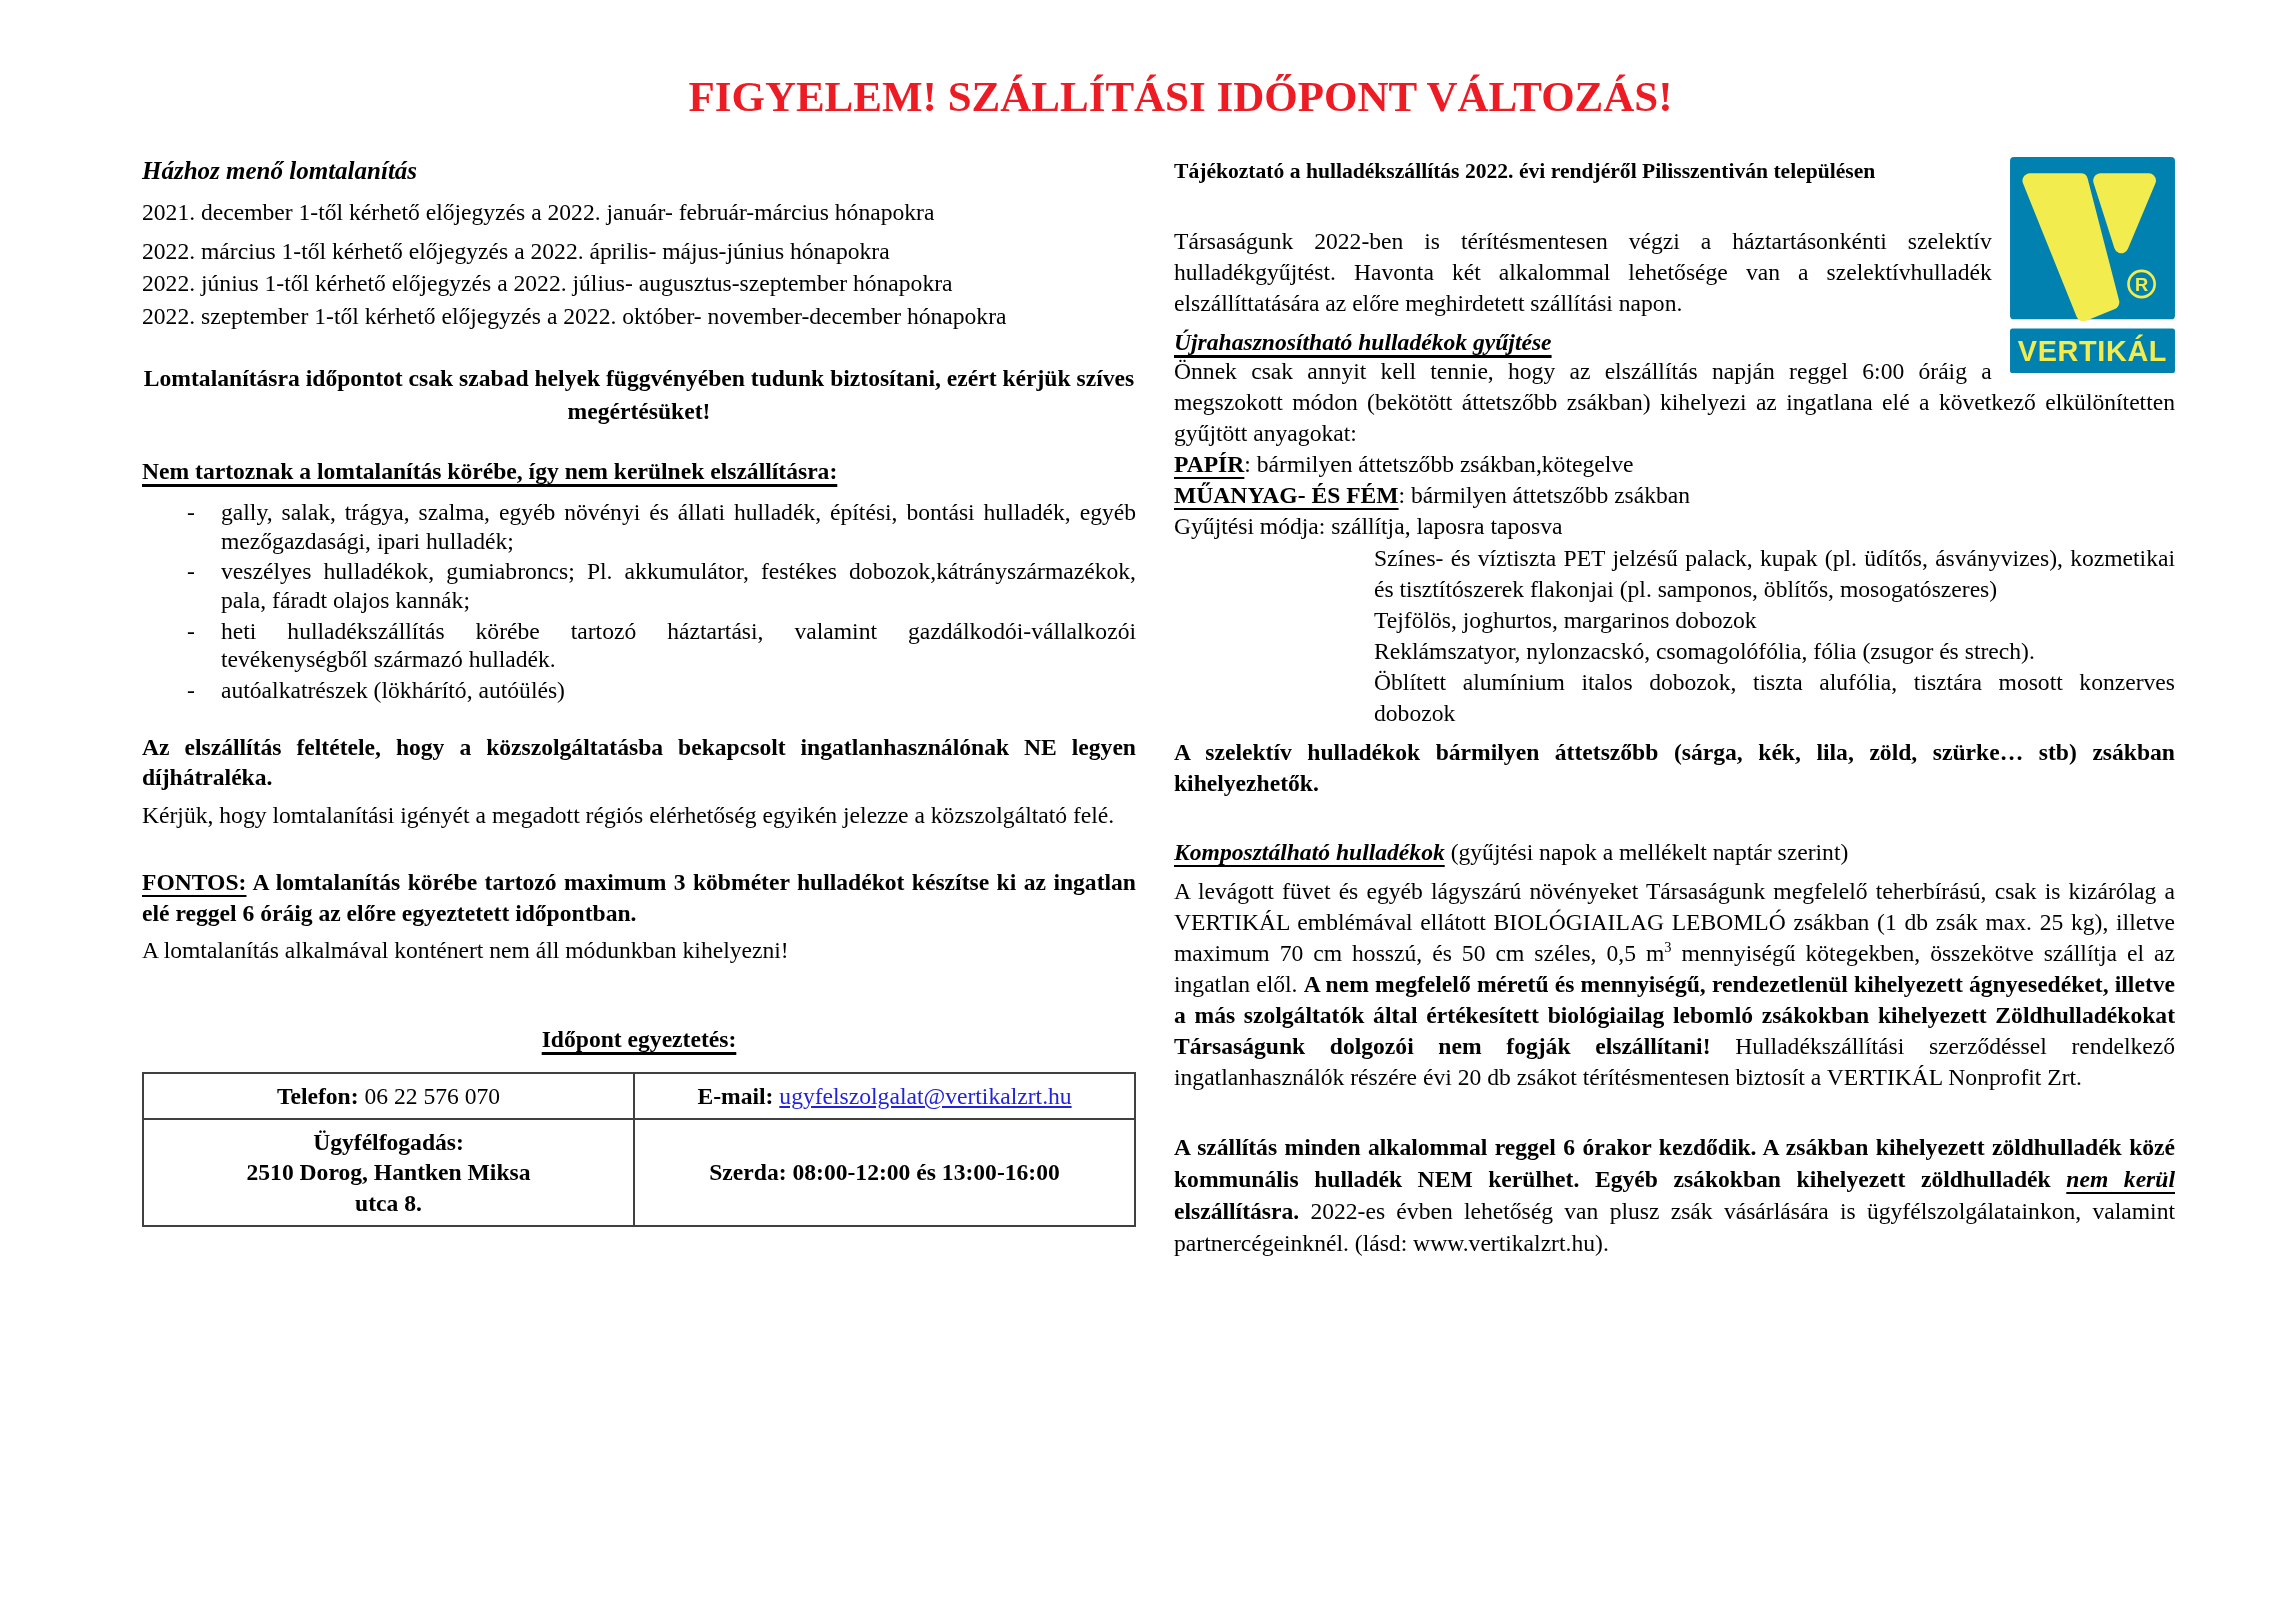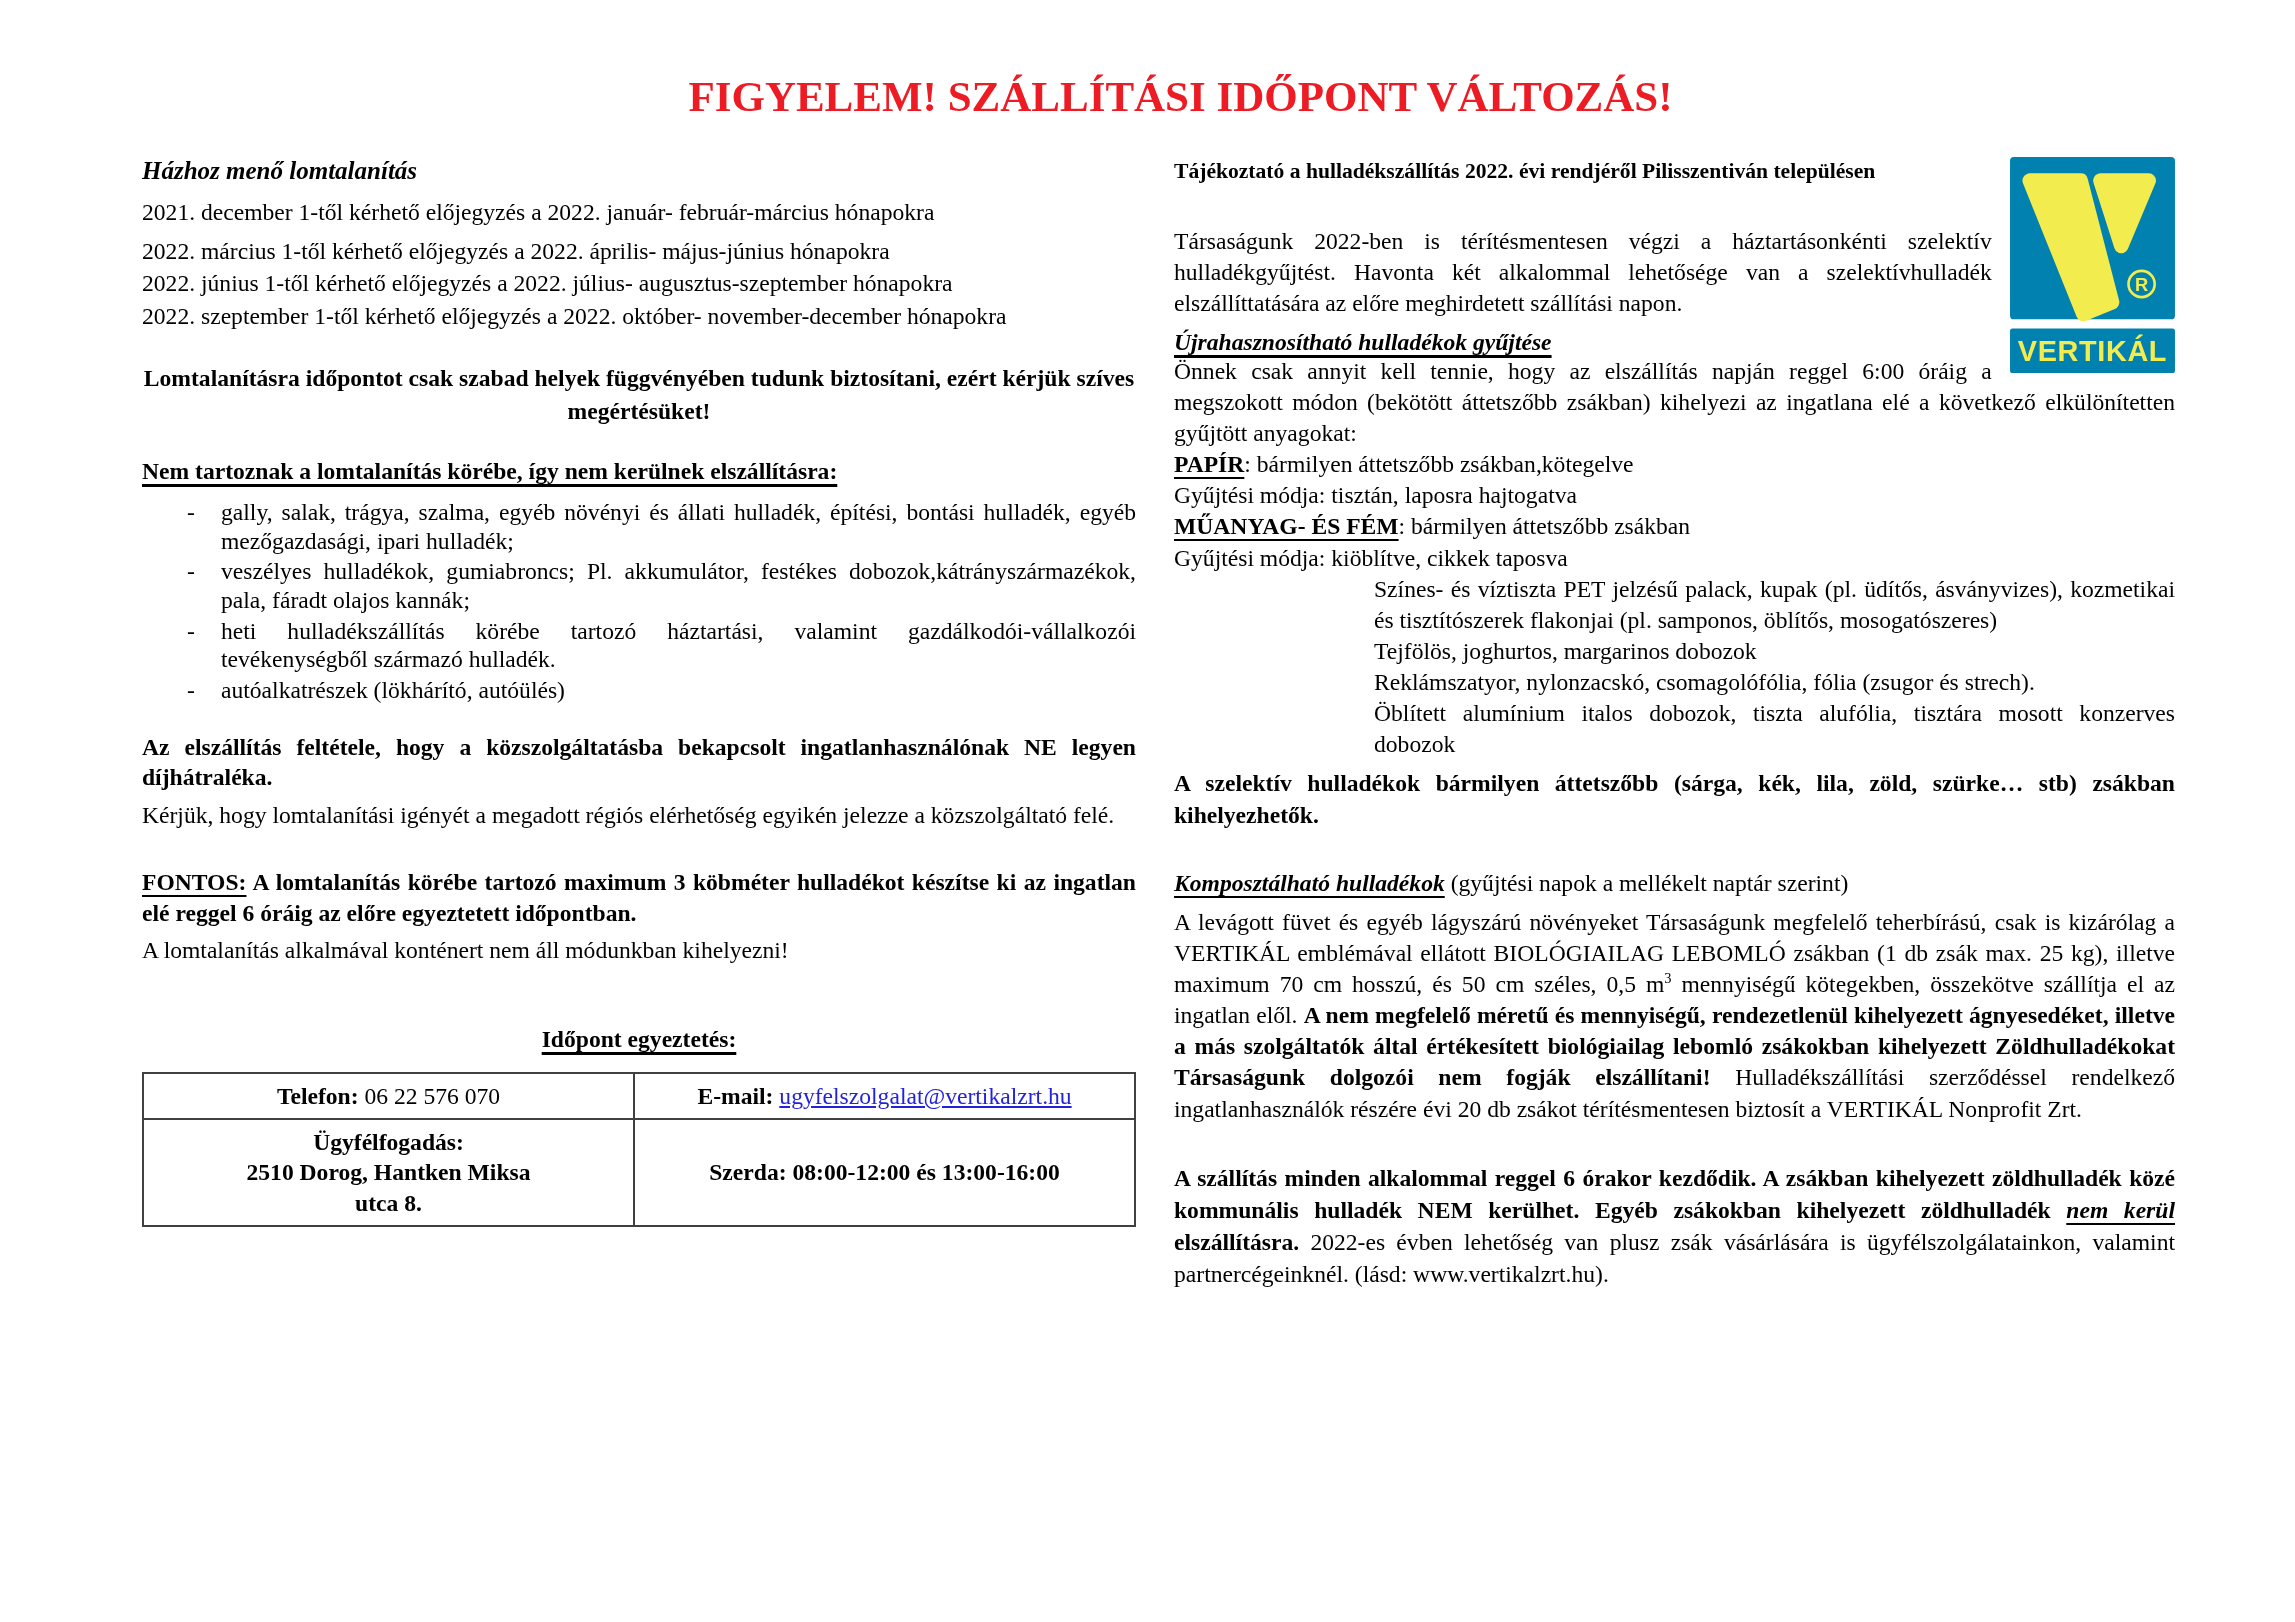--- a/index.html
+++ b/index.html
@@ -133,26 +133,25 @@
       <h3 class="rc-heading">Tájékoztató a hulladékszállítás 2022. évi rendjéről Pilisszentiván településen</h3>
 
       <p class="body just">Társaságunk 2022-ben is térítésmentesen végzi a háztartásonkénti szelektív hulladékgyűjtést. Havonta két alkalommal lehetősége van a szelektívhulladék elszállíttatására az előre meghirdetett szállítási napon.</p>
 
       <p class="recyc-head">Újrahasznosítható hulladékok gyűjtése</p>
 
       <p class="body just">Önnek csak annyit kell tennie, hogy az elszállítás napján reggel 6:00 óráig a megszokott módon (bekötött áttetszőbb zsákban) kihelyezi az ingatlana elé a következő elkülönítetten gyűjtött anyagokat:</p>
 
       <p class="body"><span class="b u">PAPÍR</span><span>: bármilyen áttetszőbb zsákban,kötegelve</span></p>
 
-      <p class="body">Gyűjtési módja: tisztán, laposra hajtogatva</p>
 
 
       <p class="body"><span class="b u">MŰANYAG- ÉS FÉM</span><span>: bármilyen áttetszőbb zsákban</span></p>
 
-      <p class="body">Gyűjtési módja: kiöblítve, cikkek taposva</p>
+      <p class="body">Gyűjtési módja: szállítja, laposra taposva</p>
 
       <p class="indent">Színes- és víztiszta PET jelzésű palack, kupak (pl. üdítős, ásványvizes), kozmetikai és tisztítószerek flakonjai (pl. samponos, öblítős, mosogatószeres)</p>
       <p class="indent">Tejfölös, joghurtos, margarinos dobozok</p>
       <p class="indent">Reklámszatyor, nylonzacskó, csomagolófólia, fólia (zsugor és strech).</p>
       <p class="indent">Öblített alumínium italos dobozok, tiszta alufólia, tisztára mosott konzerves dobozok</p>
 
       <p class="sel-note just">A szelektív hulladékok bármilyen áttetszőbb (sárga, kék, lila, zöld, szürke… stb) zsákban kihelyezhetők.</p>
 
       <p class="compost-head"><span class="b i u">Komposztálható hulladékok</span><span> (gyűjtési napok a mellékelt naptár szerint)</span></p>
 

